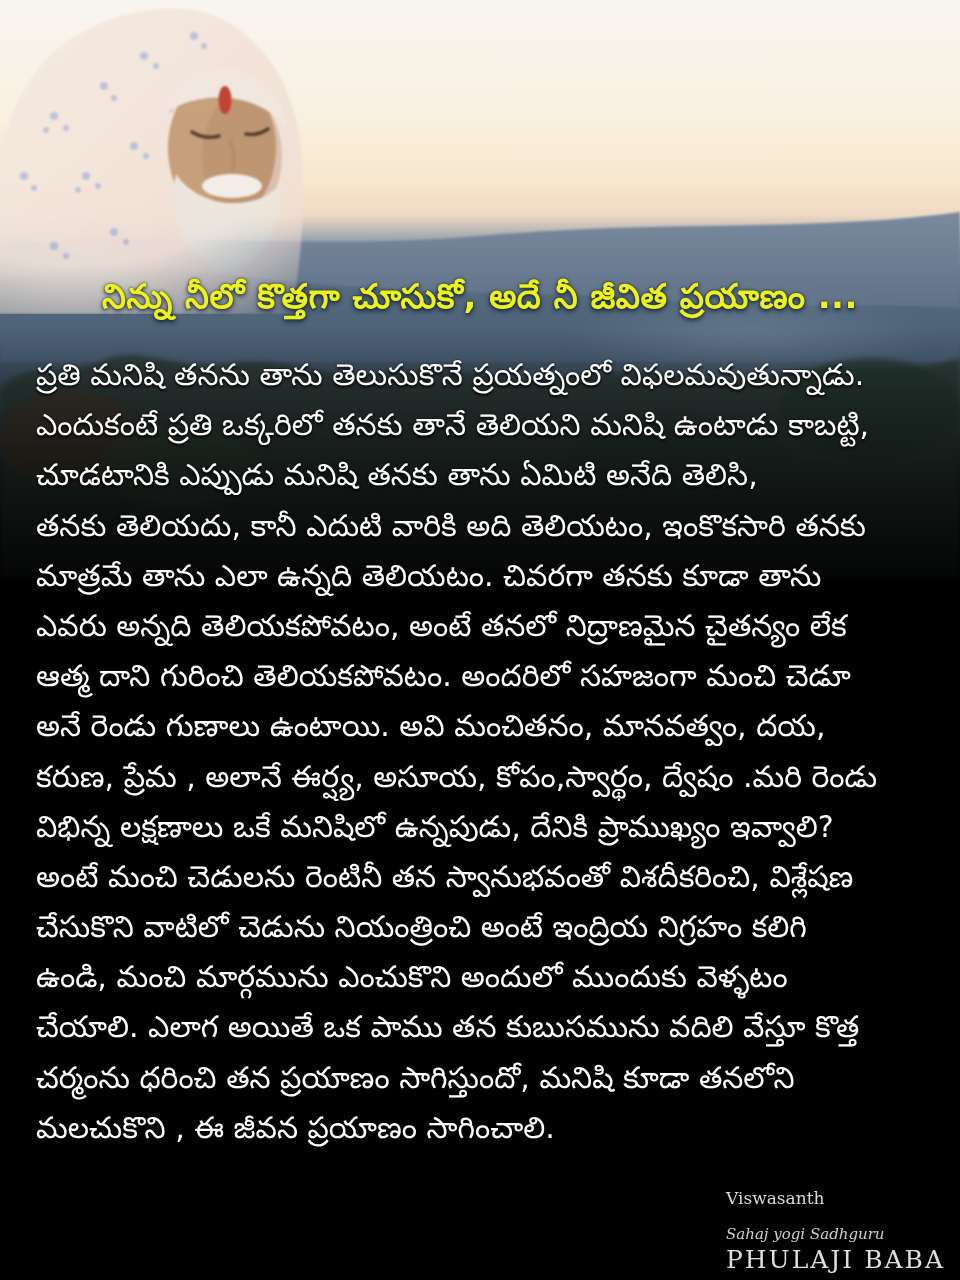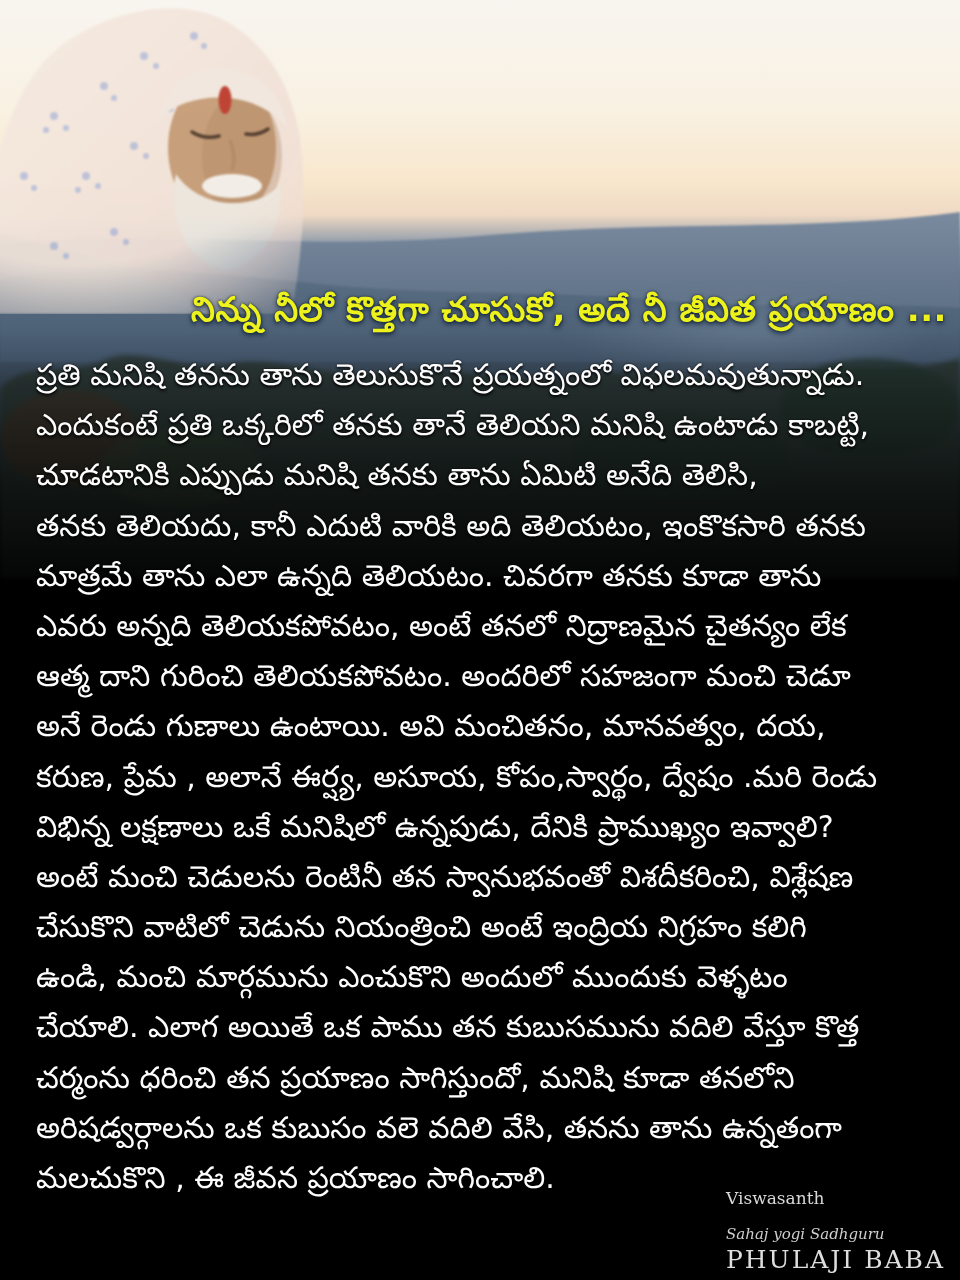--- a/index.html
+++ b/index.html
@@ -21,22 +21,22 @@
   .fade-black{position:absolute;left:0;top:330px;width:100%;height:300px;
         background:linear-gradient(180deg,transparent 0%,rgba(0,0,0,.55) 55%,#000 100%);}
   .portrait{
     position:absolute;left:-6px;top:-4px;width:372px;height:318px;
     filter:blur(1.1px);opacity:.94;
     -webkit-mask-image:radial-gradient(125% 120% at 22% 22%,#000 52%,transparent 83%);
     mask-image:radial-gradient(125% 120% at 22% 22%,#000 52%,transparent 83%);
   }
   
   .title{
-    position:absolute;left:0;right:0;top:276px;margin:13px;
-    text-align:right;font-size:34px;font-weight:bold;
+    position:absolute;left:0;right:0;top:276px;margin:0;
+    text-align:center;font-size:34px;font-weight:bold;
     color:var(--title-color,#eef21c);
     text-shadow:0 2px 5px rgba(0,20,45,.85),0 0 2px rgba(10,25,45,.9);
     letter-spacing:.5px;
   }
   .quote{position:absolute;left:36px;right:20px;top:350px;}
   .quote-line{
     height:50.2px;line-height:50.2px;white-space:nowrap;
     font-size:30px;color:#fdfdfd;
     text-shadow:0 2px 3px rgba(0,0,0,.9),0 0 2px rgba(0,0,0,.75);
   }
@@ -150,21 +150,20 @@
     <div class="quote-line">ఎవరు అన్నది తెలియకపోవటం, అంటే తనలో నిద్రాణమైన చైతన్యం లేక</div>
     <div class="quote-line">ఆత్మ  దాని గురించి తెలియకపోవటం. అందరిలో సహజంగా మంచి చెడూ</div>
     <div class="quote-line">అనే రెండు గుణాలు ఉంటాయి. అవి మంచితనం, మానవత్వం, దయ,</div>
     <div class="quote-line">కరుణ, ప్రేమ  , అలానే ఈర్ష్య, అసూయ, కోపం,స్వార్థం, ద్వేషం .మరి రెండు</div>
     <div class="quote-line">విభిన్న లక్షణాలు ఒకే మనిషిలో ఉన్నపుడు,  దేనికి ప్రాముఖ్యం ఇవ్వాలి?</div>
     <div class="quote-line">అంటే మంచి చెడులను రెంటినీ తన స్వానుభవంతో విశదీకరించి, విశ్లేషణ</div>
     <div class="quote-line">చేసుకొని వాటిలో  చెడును నియంత్రించి అంటే ఇంద్రియ నిగ్రహం కలిగి</div>
     <div class="quote-line">ఉండి, మంచి మార్గమును ఎంచుకొని అందులో ముందుకు  వెళ్ళటం</div>
     <div class="quote-line">చేయాలి. ఎలాగ అయితే ఒక పాము తన కుబుసమును వదిలి వేస్తూ కొత్త</div>
     <div class="quote-line">చర్మంను ధరించి తన ప్రయాణం సాగిస్తుందో, మనిషి కూడా తనలోని</div>
-    <div class="quote-line">అరిషడ్వర్గాలను ఒక కుబుసం వలె వదిలి వేసి, తనను తాను ఉన్నతంగా</div>
     <div class="quote-line">మలచుకొని , ఈ జీవన ప్రయాణం సాగించాలి.</div>
   </div>
 
   <div class="signature">
     <p class="sig-name">Viswasanth</p>
     <p class="sig-role">Sahaj yogi Sadhguru</p>
     <p class="sig-guru">PHULAJI BABA</p>
   </div>
 
 </div>

